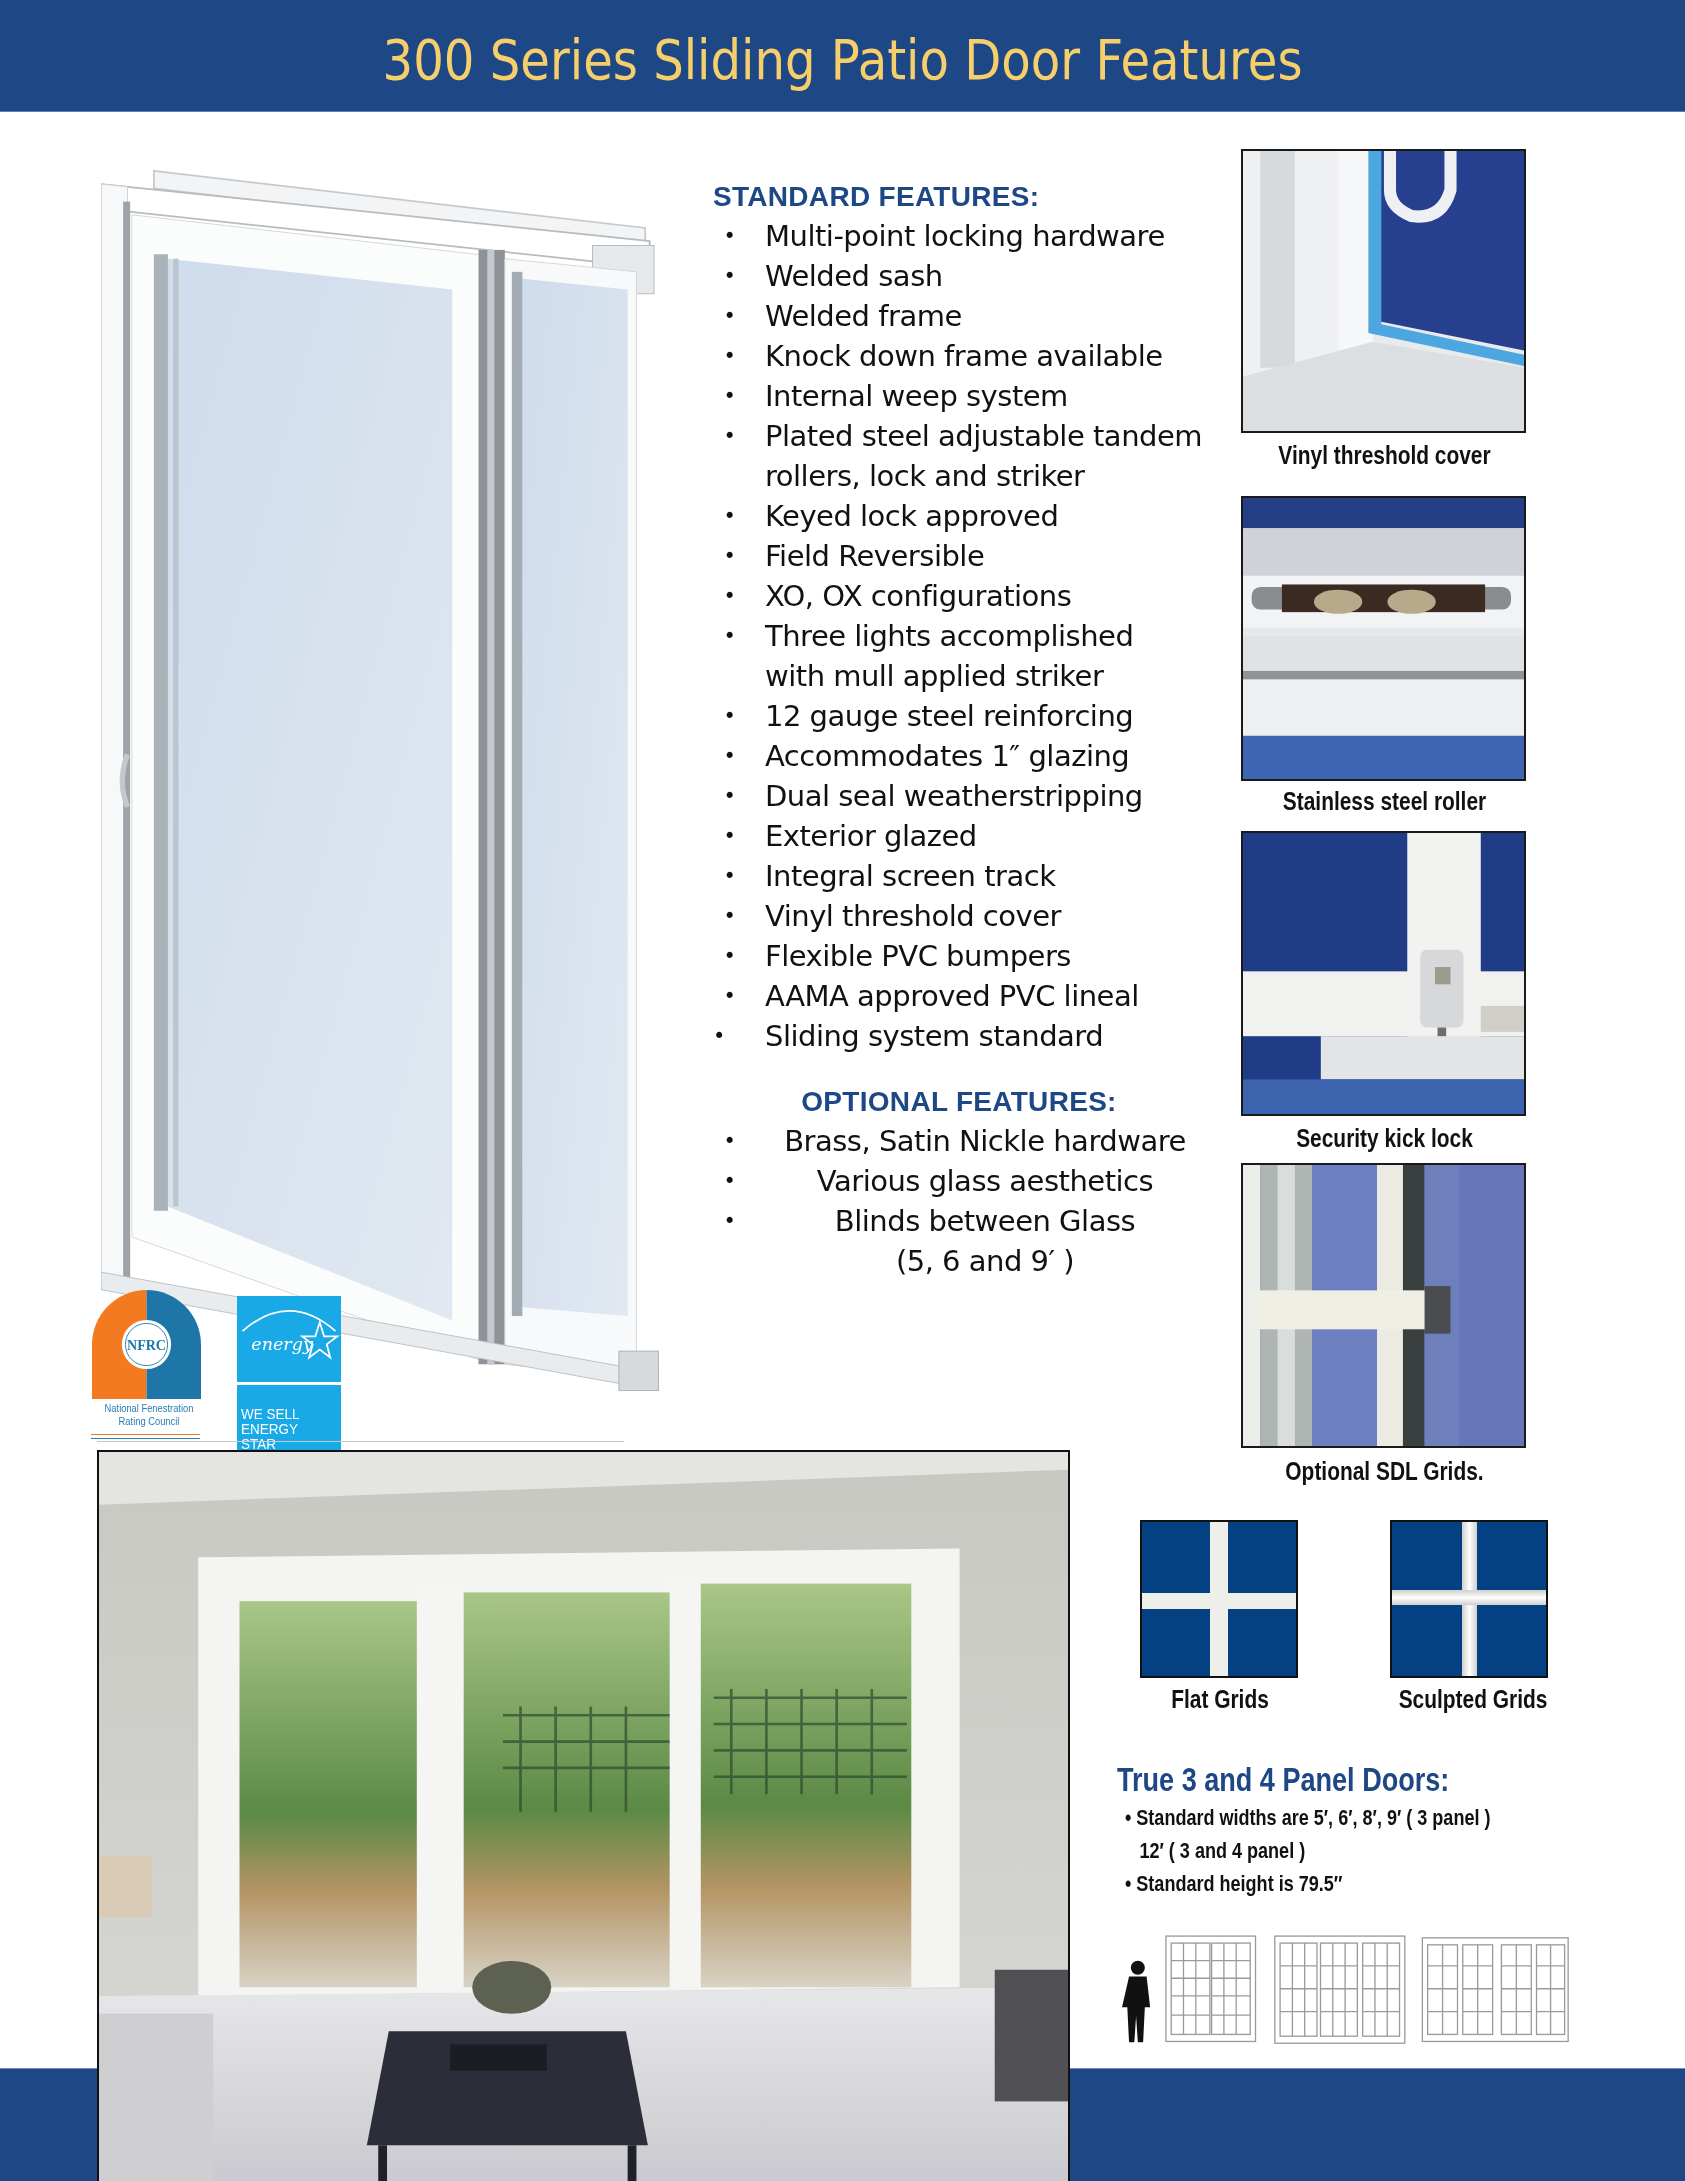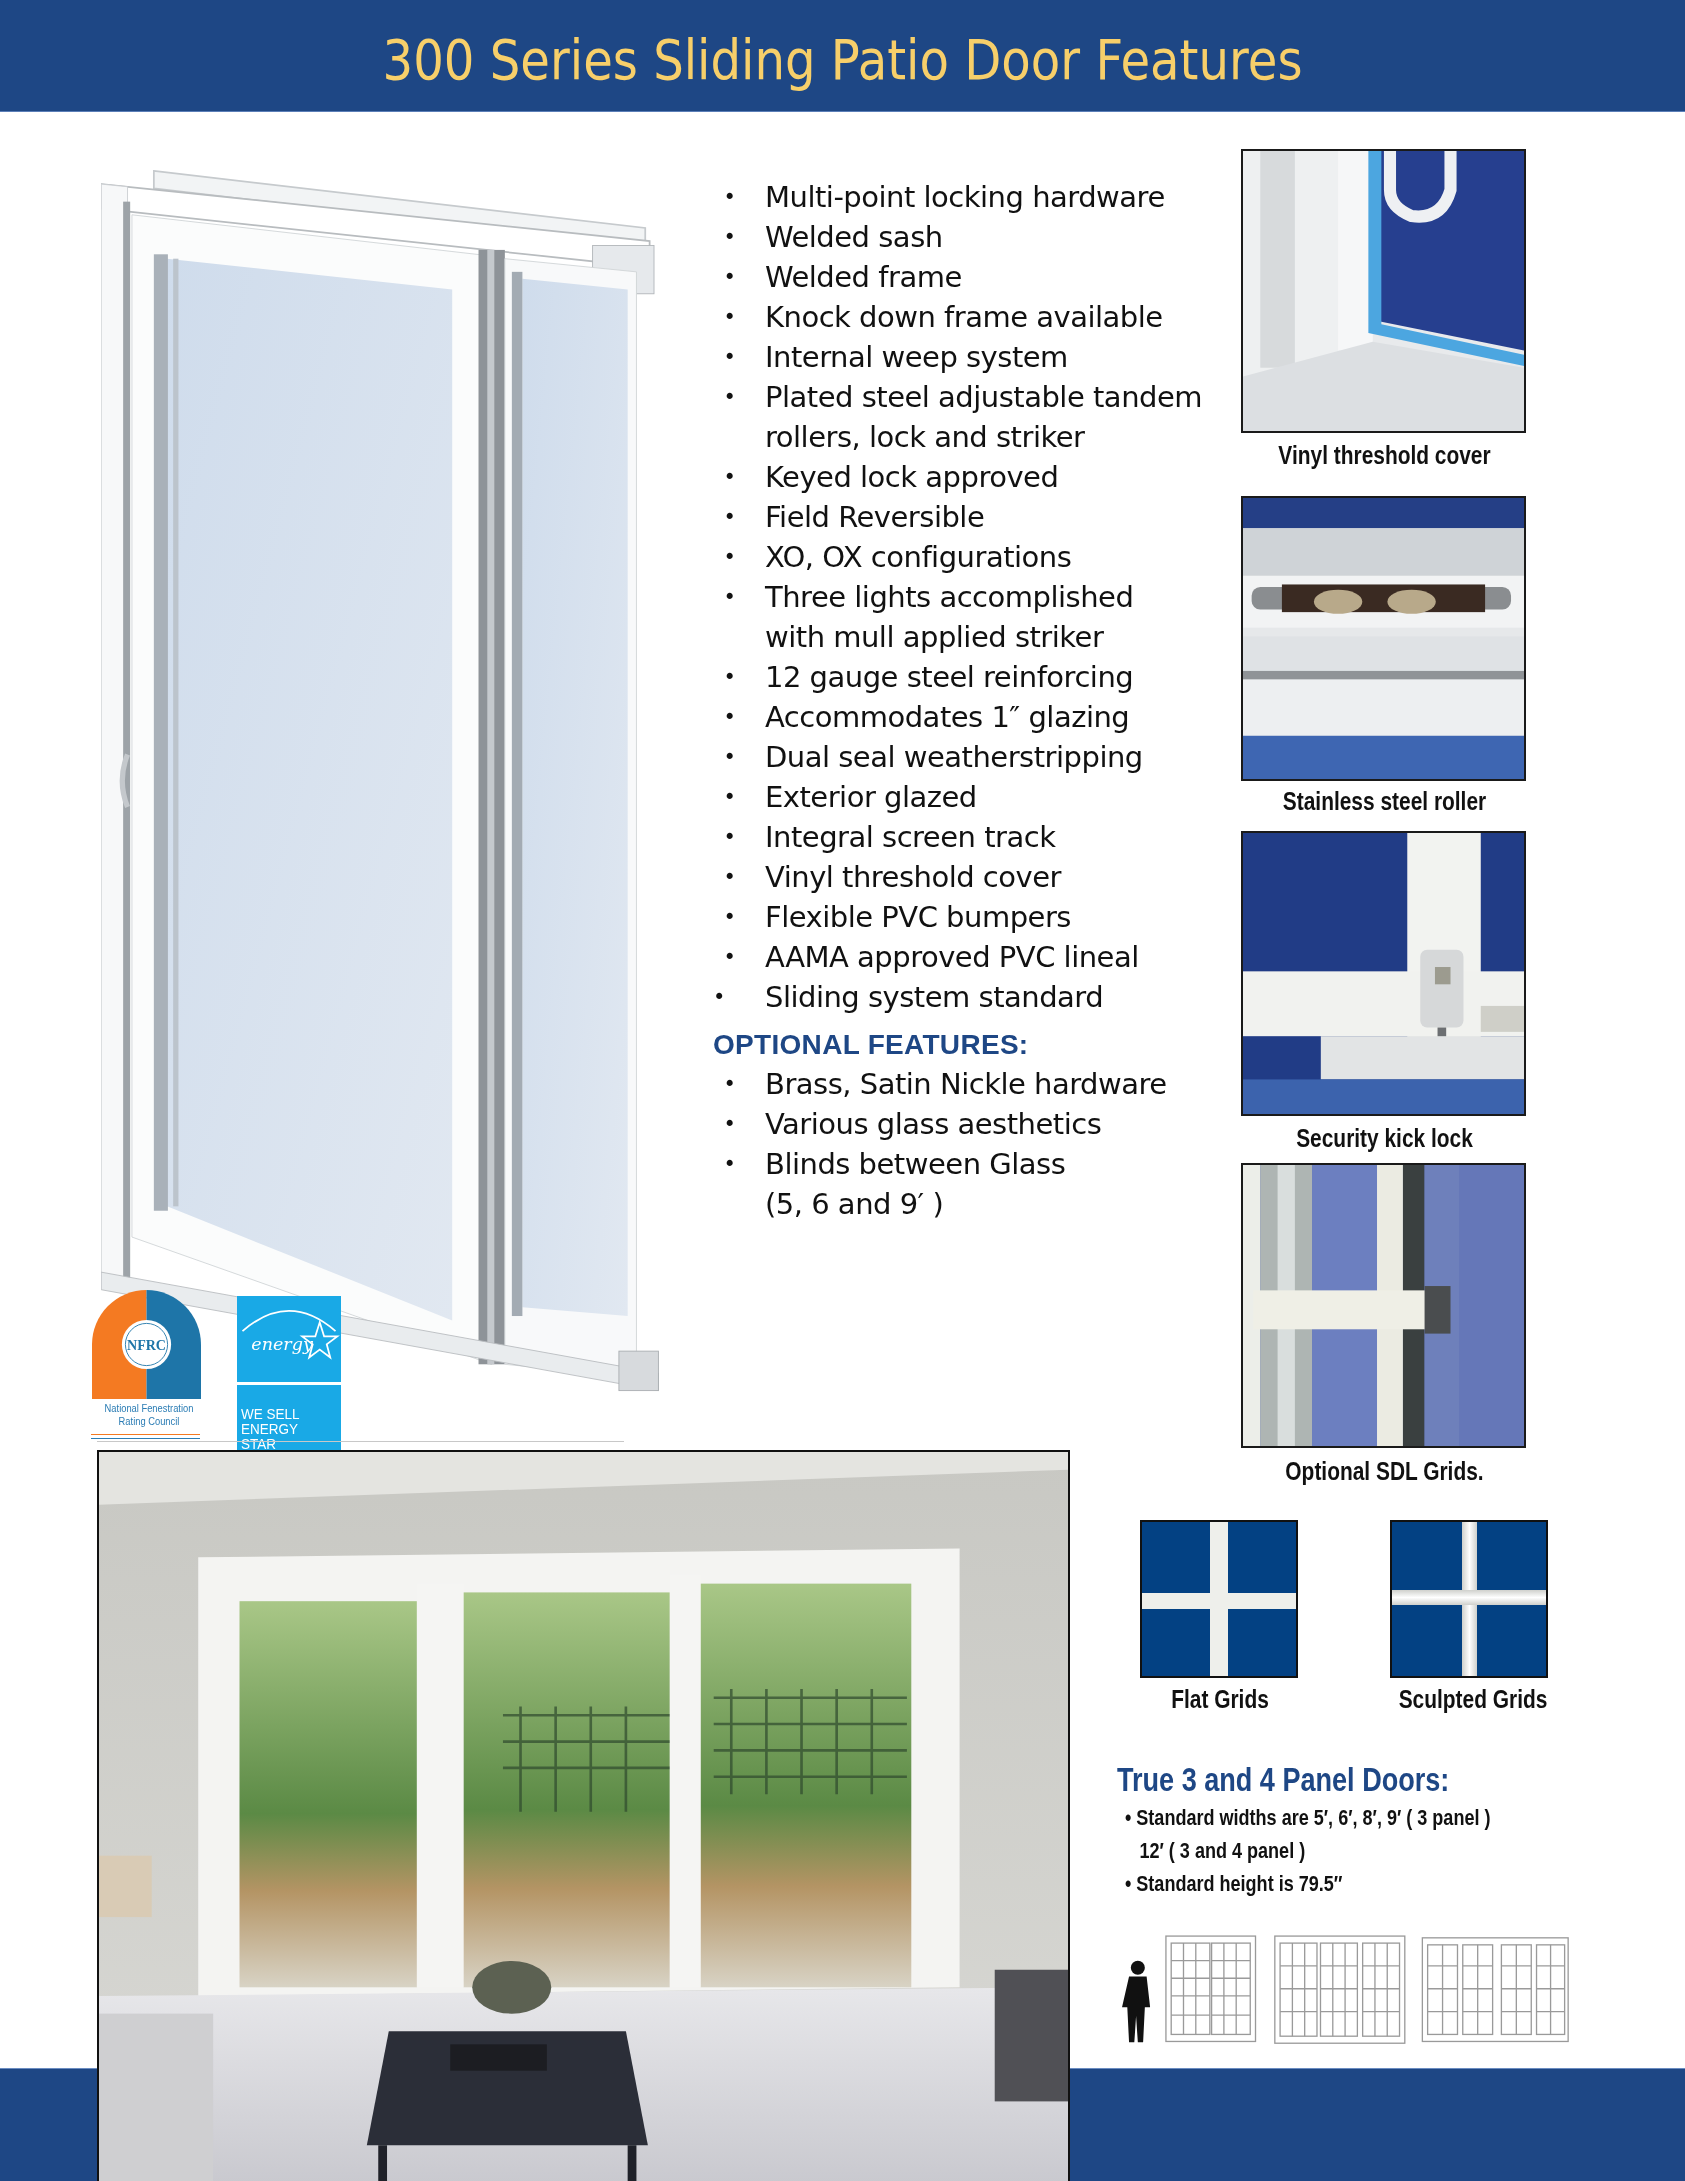--- a/index.html
+++ b/index.html
@@ -13,21 +13,21 @@
 
   
   .hero-door { position: absolute; left: 101px; top: 149px; width: 562px; height: 1246px; }
 
   
   .features { position: absolute; left: 713px; top: 177px; width: 492px; }
   .section-heading { color: #1e4785; font-weight: bold; font-size: 28px; letter-spacing: 0.3px; line-height: 39px; }
   .feat-list { list-style: none; }
   .feat-list li { position: relative; padding-left: 52px; font-size: 29px; line-height: 40px; color: #111; font-family: "DejaVu Sans", sans-serif; letter-spacing: -0.5px; transform-origin: left; }
   .feat-list li .bullet { position: absolute; left: 10.5px; top: 0; font-size: 21px; }
-  .optional-block { margin-top: 8px; }
+  .optional-block { margin-top: 26px; text-align: center; }
 
   
   .thumb { position: absolute; left: 1241px; width: 285px; border: 2.6px solid #1a1a1a; overflow: hidden; }
   .thumb-caption { position: absolute; left: 1220px; width: 329px; text-align: center; font-family: "Liberation Sans", sans-serif; font-weight: bold; font-size: 25.5px; color: #111; transform: scaleX(0.82); }
 
   
   .grid-swatch { position: absolute; width: 158px; height: 158px; background: #034183; border: 2.6px solid #111; overflow: hidden; }
   .grid-swatch .bar-v { position: absolute; top: 0; bottom: 0; }
   .grid-swatch .bar-h { position: absolute; left: 0; right: 0; }
 
@@ -83,20 +83,21 @@
 
   <polygon points="460,125 610,140 610,1400 460,1385" fill="#f8f9fa" stroke="#cfd3d6"></polygon>
   <polygon points="480,148 600,160 600,1330 480,1320" fill="url(#glass)"></polygon>
   <rect x="468" y="140" width="12" height="1190" fill="#a3abb3"></rect>
 
   <polygon points="0,1280 635,1395 635,1415 0,1300" fill="#e9ecee" stroke="#b8bcbf"></polygon>
   <rect x="590" y="1370" width="45" height="45" fill="#d7dadd" stroke="#a8acb0"></rect>
 </svg>
 
 <div class="features">
+  <h2 class="section-heading">STANDARD FEATURES:</h2>
   <ul class="feat-list">
     <li><span class="bullet">•</span><span>Multi-point locking hardware</span></li>
     <li><span class="bullet">•</span><span>Welded sash</span></li>
     <li><span class="bullet">•</span><span>Welded frame</span></li>
     <li><span class="bullet">•</span><span>Knock down frame available</span></li>
     <li><span class="bullet">•</span><span>Internal weep system</span></li>
     <li><span class="bullet">•</span><span>Plated steel adjustable tandem</span></li>
     <li><span>rollers, lock and striker</span></li>
     <li><span class="bullet">•</span><span>Keyed lock approved</span></li>
     <li><span class="bullet">•</span><span>Field Reversible</span></li>

